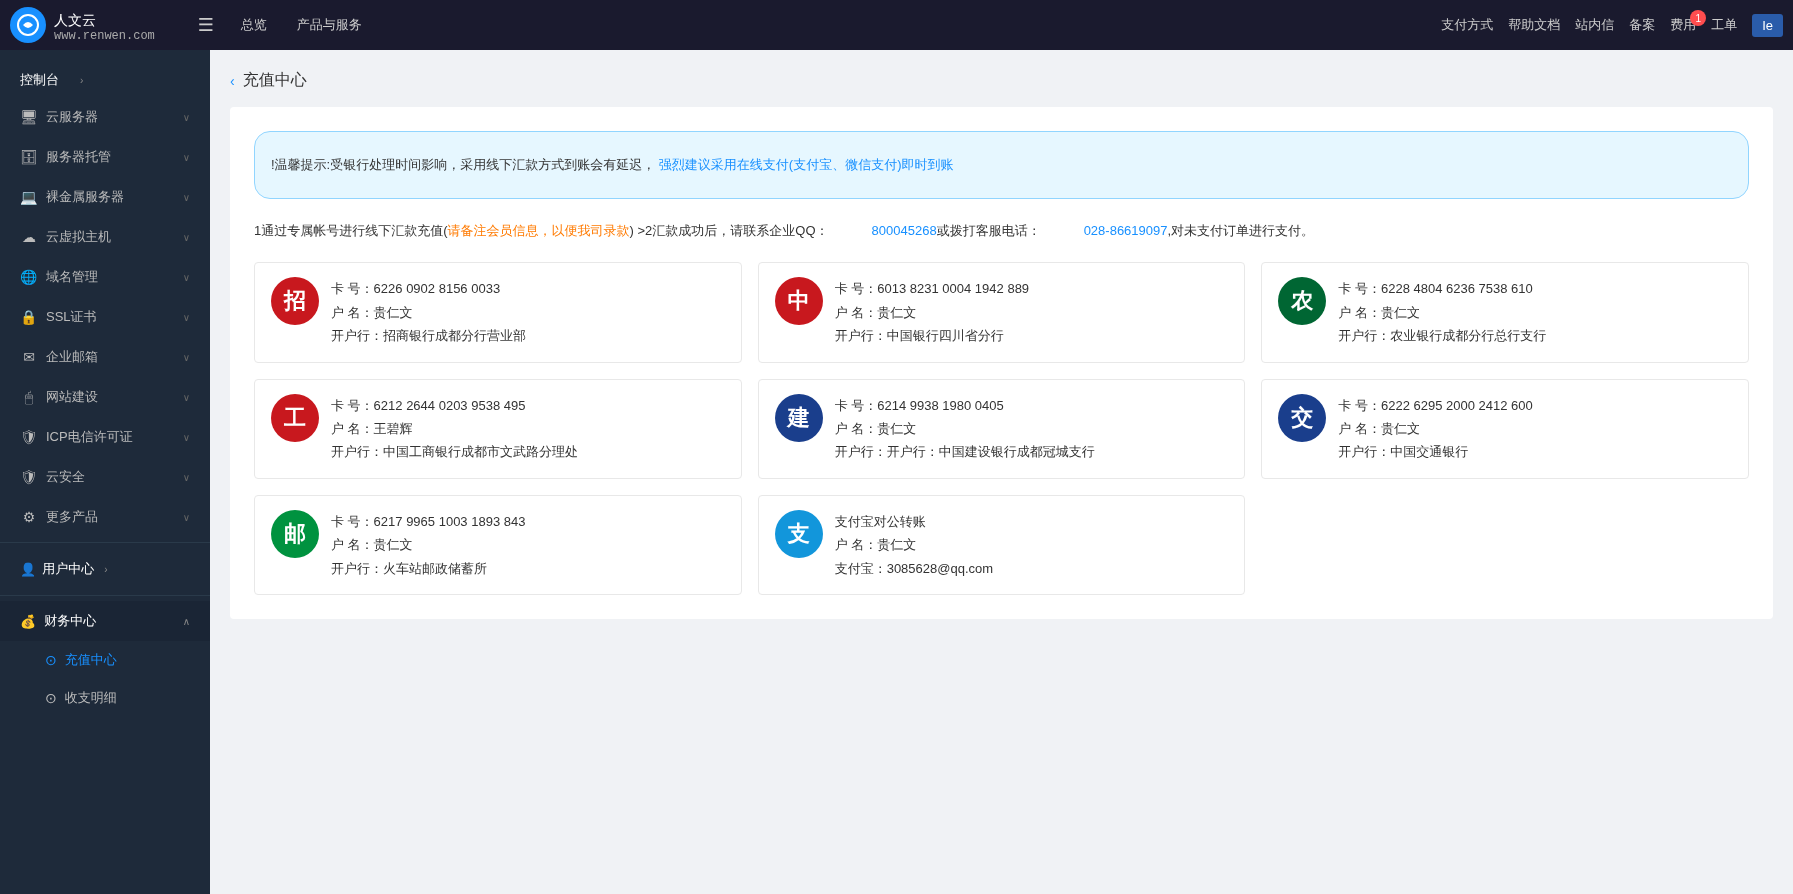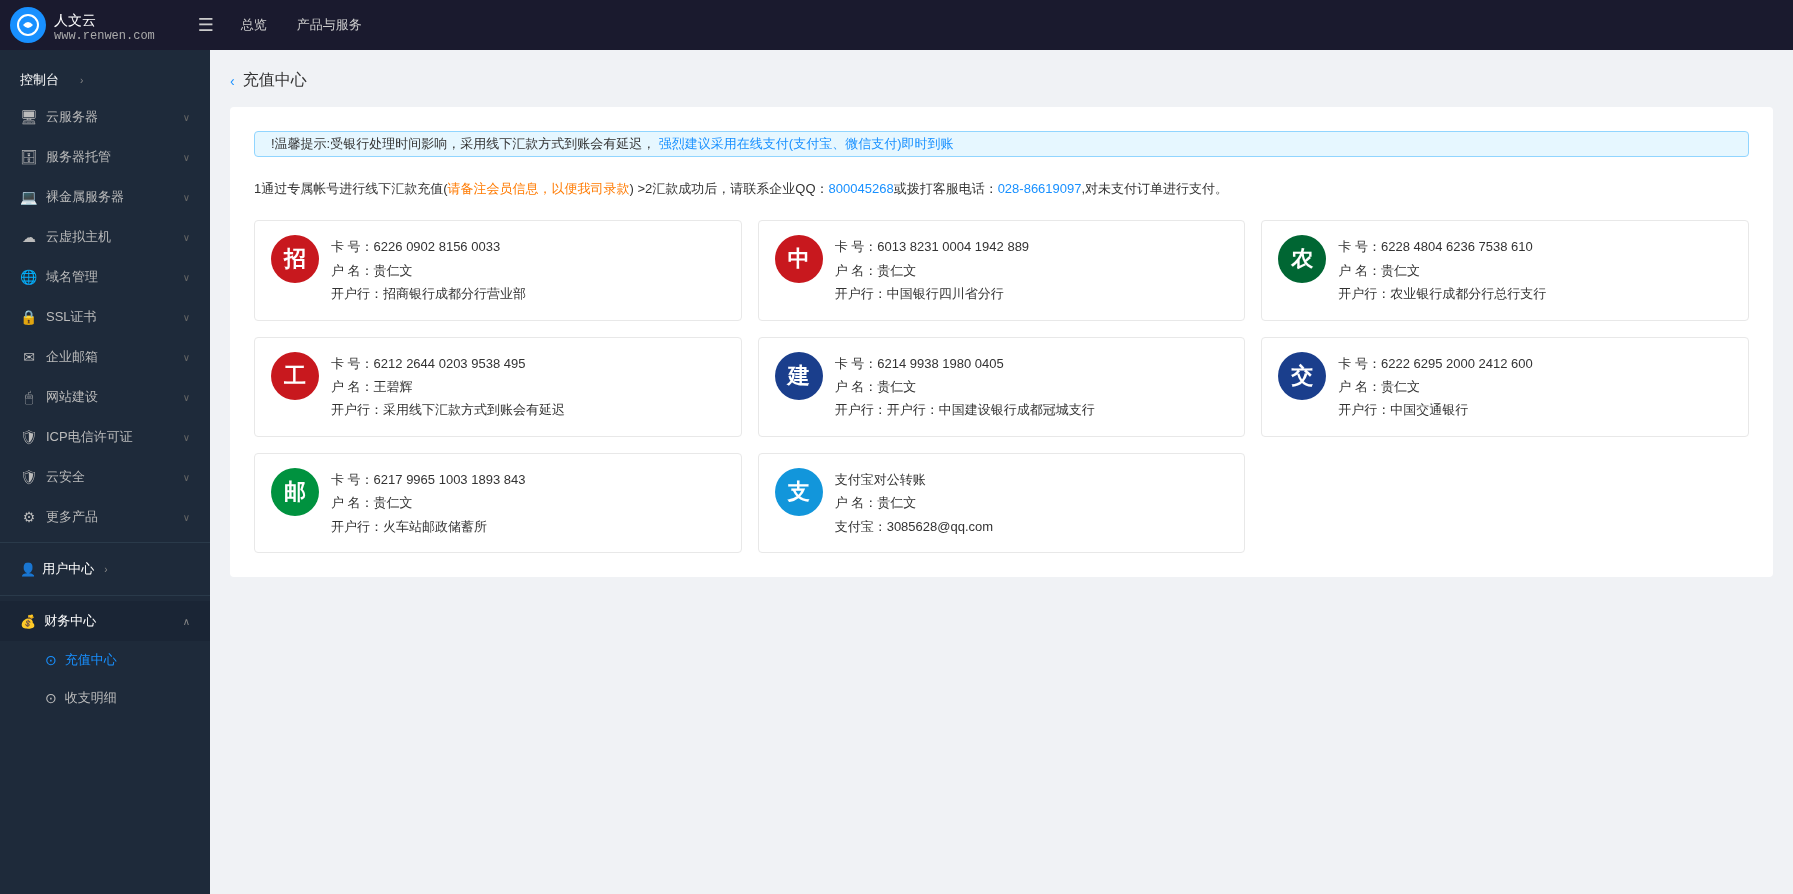--- a/index.html
+++ b/index.html
@@ -158,22 +158,22 @@
       border-bottom: 2px solid #1890ff;
       box-shadow: 0 0 0 2px #ff4d4f;
       border: 2px solid #ff4d4f;
       border-radius: 2px;
     }
 
     
     .notice {
       background: #e6f7ff;
       border: 1px solid #91d5ff;
-      border-radius: 4px;
-      padding: 3px 16px;
+      border-radius: 16px;
+      padding: 24px 16px;
       margin-bottom: 20px;
       font-size: 13px;
       color: #333;
     }
     .notice .strong-rec { color: #1890ff; cursor: pointer; }
 
     
     .section-title {
       font-weight: bold;
       font-size: 14px;
@@ -182,21 +182,21 @@
     }
 
     
     .process-text {
       font-size: 13px;
       color: #333;
       margin-bottom: 20px;
       line-height: 1.8;
     }
     .process-text .link-text { color: #ff7a00; text-align: center; }
-    .process-text .link-blue { color: #1890ff; }
+    .process-text .link-blue { color: #1890ff; margin-left: 43px; }
 
     
     .bank-grid {
       display: grid;
       grid-template-columns: repeat(3, 1fr);
       gap: 16px;
     }
     .bank-card {
       border: 1px solid #e8e8e8;
       border-radius: 4px;
@@ -239,20 +239,32 @@
     <div>
       <div class="logo-text">人文云</div>
       <div class="logo-sub">www.renwen.com</div>
     </div>
   </div>
   <div class="hamburger">☰</div>
   <div class="nav-links">
     <span class="nav-link">总览</span>
     <span class="nav-link">产品与服务</span>
   </div>
+  <div class="nav-right">
+    <span class="nav-right-item">支付方式</span>
+    <span class="nav-right-item">帮助文档</span>
+    <span class="nav-right-item">站内信</span>
+    <span class="nav-right-item">备案</span>
+    <span class="nav-right-item badge-wrapper">
+      <span>费用</span>
+      <span class="badge">1</span>
+    </span>
+    <span class="nav-right-item">工单</span>
+    <span class="ie-btn">Ie</span>
+  </div>
 </div>
 
 <div class="layout">
 
   <div class="sidebar">
     <div class="sidebar-section-title">
       <span>控制台</span>
       <span class="arrow">›</span>
     </div>
 
@@ -381,21 +393,21 @@
         <div>卡  号：6228 4804 6236 7538 610</div>
         <div>户  名：贵仁文</div>
         <div>开户行：农业银行成都分行总行支行</div>
       </div>
     </div>
           <div class="bank-card">
       <div class="bank-logo logo-icbc">工</div>
       <div class="bank-info">
         <div>卡  号：6212 2644 0203 9538 495</div>
         <div>户  名：王碧辉</div>
-        <div>开户行：采用线下汇款方式到账会有延迟</div>
+        <div>开户行：中国工商银行成都市文武路分理处</div>
       </div>
     </div>
           <div class="bank-card">
       <div class="bank-logo logo-ccb">建</div>
       <div class="bank-info">
         <div>卡  号：6214 9938 1980 0405</div>
         <div>户  名：贵仁文</div>
         <div>开户行：开户行：中国建设银行成都冠城支行</div>
       </div>
     </div>

